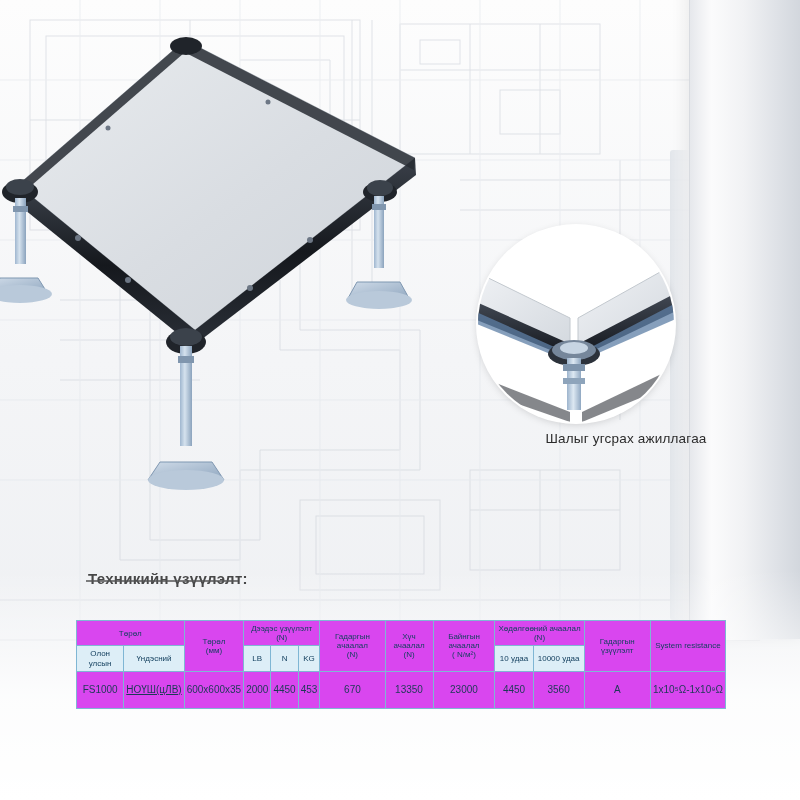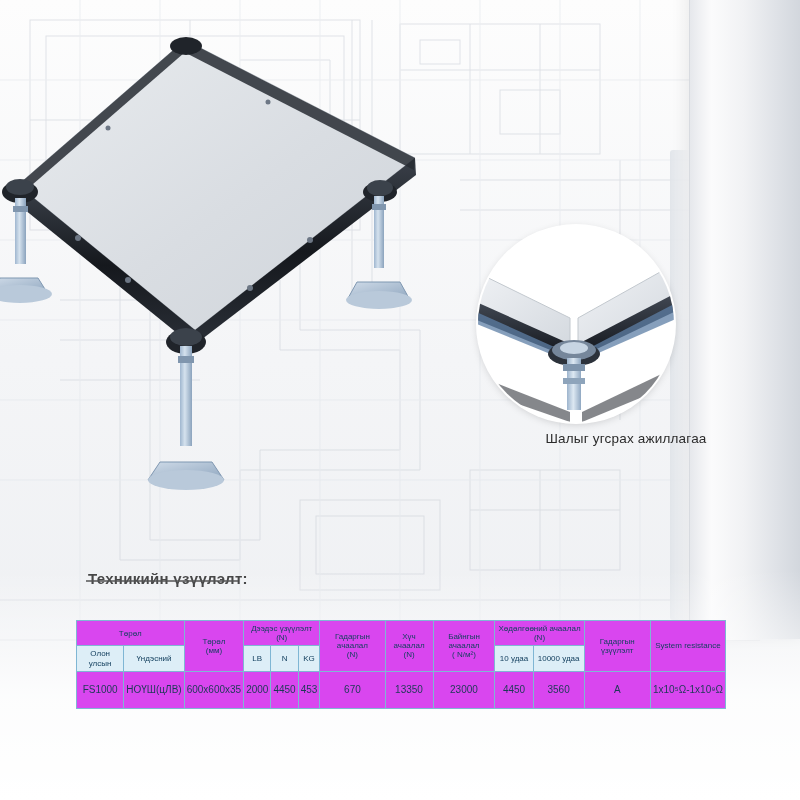--- a/index.html
+++ b/index.html
@@ -147,20 +147,21 @@
   }
   .hdr-sub {
     background: #ddeef7;
   }
   .cell-val {
     height: 30px;
     font-size: 10px;
     color: #1b3a55;
   }
   .u-line {
+    text-decoration: underline;
   }
 
   .nowrap { white-space: nowrap; }
 </style>
 </head>
 <body>
 
 <div class="page">
 
   <div class="blueprint">

